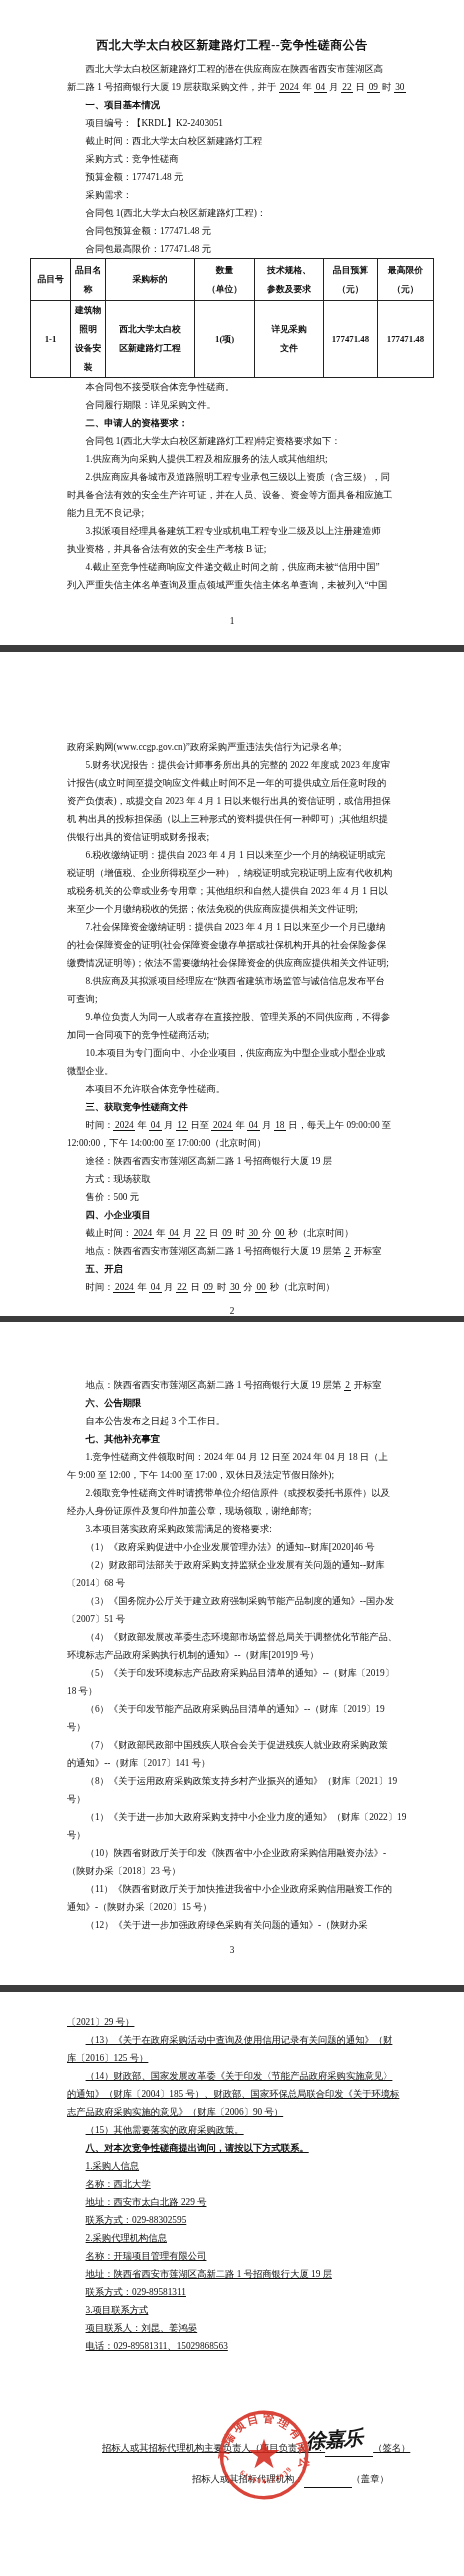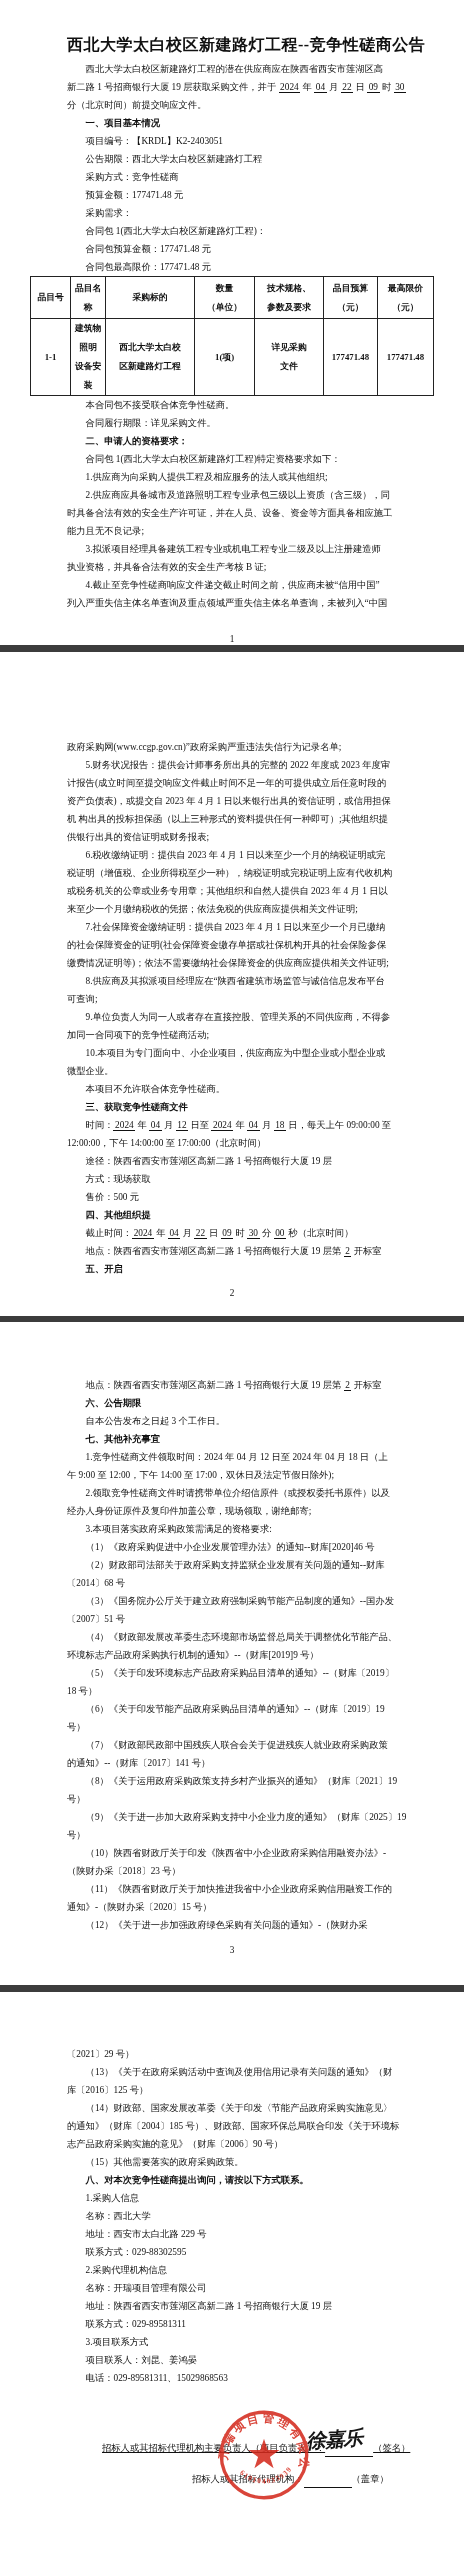--- a/index.html
+++ b/index.html
@@ -6,25 +6,25 @@
   body{
     width:464px;height:2576px;position:relative;background:#ffffff;
     font-family:"Liberation Serif","DejaVu Serif",serif;
     color:#111;overflow:hidden;
   }
   #doc-root{width:464px;}
   .page{width:464px;background:#ffffff;box-sizing:border-box;overflow:hidden;position:relative;}
   .page-1{height:645px;padding-top:33px;}
   .page-2{height:664px;padding-top:86px;}
   .page-3{height:663px;padding-top:54px;}
-  .page-4{height:584px;padding-top:53px;}
+  .page-4{height:584px;padding-top:21px;text-decoration:underline;}
   .page-sep{width:464px;height:6.7px;background:#3c3c3c;}
   .content{margin:0 66px 0 67px;width:330px;}
   .doc-title{
-    font-size:16px;font-weight:bold;text-align:center;line-height:24px;height:24px;
+    font-size:12px;font-weight:bold;text-align:center;line-height:24px;height:24px;
     margin-bottom:3.1px;white-space:nowrap;letter-spacing:0.5px;
   }
   .line{font-size:9.3px;line-height:18px;height:18px;white-space:nowrap;}
   .indent{text-indent:18.6px;}
   .heading{font-weight:bold;}
   .pn{font-size:9.3px;line-height:18px;height:18px;text-align:center;margin-top:6.2px;}
   .page-1 .pn{margin-top:18px;}
   .u{border-bottom:0.5px solid #111;padding:0 1.6px;}
   
   .proc-table{margin-left:-37px;width:404px;border-collapse:collapse;table-layout:fixed;
@@ -53,24 +53,23 @@
 </style>
 </head>
 <body>
 
 <div id="doc-root">
     <div class="page page-1">
       <div class="content">
         <div class="doc-title"><span>西北大学太白校区新建路灯工程--竞争性磋商公告</span></div>
         <div class="line indent"><span>西北大学太白校区新建路灯工程的潜在供应商应在陕西省西安市莲湖区高</span></div>
         <div class="line"><span>新二路 1 号招商银行大厦 19 层获取采购文件，并于 </span><span class="u">2024</span><span> 年 </span><span class="u">04</span><span> 月 </span><span class="u">22</span><span> 日 </span><span class="u">09</span><span> 时 </span><span class="u">30</span></div>
-        <div class="line"><span>分（北京时间）前提交响应文件。</span></div>
         <div class="line indent heading"><span>一、项目基本情况</span></div>
         <div class="line indent"><span>项目编号：【KRDL】K2-2403051</span></div>
-        <div class="line indent"><span>公告期限：西北大学太白校区新建路灯工程</span></div>
+        <div class="line indent"><span>截止时间：西北大学太白校区新建路灯工程</span></div>
         <div class="line indent"><span>采购方式：竞争性磋商</span></div>
         <div class="line indent"><span>预算金额：177471.48 元</span></div>
         <div class="line indent"><span>采购需求：</span></div>
         <div class="line indent"><span>合同包 1(西北大学太白校区新建路灯工程)：</span></div>
         <div class="line indent"><span>合同包预算金额：177471.48 元</span></div>
         <div class="line indent"><span>合同包最高限价：177471.48 元</span></div>
         <table class="proc-table">
           <thead>
             <tr>
               <th class="col-0">品目号</th>
@@ -138,24 +137,25 @@
         <div class="line"><span>加同一合同项下的竞争性磋商活动;</span></div>
         <div class="line indent"><span>10.本项目为专门面向中、小企业项目，供应商应为中型企业或小型企业或</span></div>
         <div class="line"><span>微型企业。</span></div>
         <div class="line indent"><span>本项目不允许联合体竞争性磋商。</span></div>
         <div class="line indent heading"><span>三、获取竞争性磋商文件</span></div>
         <div class="line indent"><span>时间：</span><span class="u">2024</span><span> 年 </span><span class="u">04</span><span> 月 </span><span class="u">12</span><span> 日至 </span><span class="u">2024</span><span> 年 </span><span class="u">04</span><span> 月 </span><span class="u">18</span><span> 日，每天上午 09:00:00 至</span></div>
         <div class="line"><span>12:00:00，下午 14:00:00 至 17:00:00（北京时间）</span></div>
         <div class="line indent"><span>途径：陕西省西安市莲湖区高新二路 1 号招商银行大厦 19 层</span></div>
         <div class="line indent"><span>方式：现场获取</span></div>
         <div class="line indent"><span>售价：500 元</span></div>
-        <div class="line indent heading"><span>四、其他组织提</span></div>
+        <div class="line indent heading"><span>四、小企业项目</span></div>
         <div class="line indent"><span>截止时间：</span><span class="u">2024</span><span> 年 </span><span class="u">04</span><span> 月 </span><span class="u">22</span><span> 日 </span><span class="u">09</span><span> 时 </span><span class="u">30</span><span> 分 </span><span class="u">00</span><span> 秒（北京时间）</span></div>
         <div class="line indent"><span>地点：陕西省西安市莲湖区高新二路 1 号招商银行大厦 19 层第 </span><span class="u">2</span><span> 开标室</span></div>
         <div class="line indent heading"><span>五、开启</span></div>
+        <div class="line indent"><span>时间：</span><span class="u">2024</span><span> 年 </span><span class="u">04</span><span> 月 </span><span class="u">22</span><span> 日 </span><span class="u">09</span><span> 时 </span><span class="u">30</span><span> 分 </span><span class="u">00</span><span> 秒（北京时间）</span></div>
         <div class="pn"><span>2</span></div>
       </div>
     </div>
     <div class="page-sep"></div>
     <div class="page page-3">
       <div class="content">
         <div class="line indent"><span>地点：陕西省西安市莲湖区高新二路 1 号招商银行大厦 19 层第 </span><span class="u">2</span><span> 开标室</span></div>
         <div class="line indent heading"><span>六、公告期限</span></div>
         <div class="line indent"><span>自本公告发布之日起 3 个工作日。</span></div>
         <div class="line indent heading"><span>七、其他补充事宜</span></div>
@@ -172,21 +172,21 @@
         <div class="line indent"><span>（4）《财政部发展改革委生态环境部市场监督总局关于调整优化节能产品、</span></div>
         <div class="line"><span>环境标志产品政府采购执行机制的通知》--（财库[2019]9 号）</span></div>
         <div class="line indent"><span>（5）《关于印发环境标志产品政府采购品目清单的通知》--（财库〔2019〕</span></div>
         <div class="line"><span>18 号）</span></div>
         <div class="line indent"><span>（6）《关于印发节能产品政府采购品目清单的通知》--（财库〔2019〕19</span></div>
         <div class="line"><span>号）</span></div>
         <div class="line indent"><span>（7）《财政部民政部中国残疾人联合会关于促进残疾人就业政府采购政策</span></div>
         <div class="line"><span>的通知》--（财库〔2017〕141 号）</span></div>
         <div class="line indent"><span>（8）《关于运用政府采购政策支持乡村产业振兴的通知》（财库〔2021〕19</span></div>
         <div class="line"><span>号）</span></div>
-        <div class="line indent"><span>（9）《关于进一步加大政府采购支持中小企业力度的通知》（财库〔2025〕19</span></div>
+        <div class="line indent"><span>（1）《关于进一步加大政府采购支持中小企业力度的通知》（财库〔2022〕19</span></div>
         <div class="line"><span>号）</span></div>
         <div class="line indent"><span>（10）陕西省财政厅关于印发《陕西省中小企业政府采购信用融资办法》-</span></div>
         <div class="line"><span>（陕财办采〔2018〕23 号）</span></div>
         <div class="line indent"><span>（11）《陕西省财政厅关于加快推进我省中小企业政府采购信用融资工作的</span></div>
         <div class="line"><span>通知》-（陕财办采〔2020〕15 号）</span></div>
         <div class="line indent"><span>（12）《关于进一步加强政府绿色采购有关问题的通知》-（陕财办采</span></div>
         <div class="pn"><span>3</span></div>
       </div>
     </div>
     <div class="page-sep"></div>

